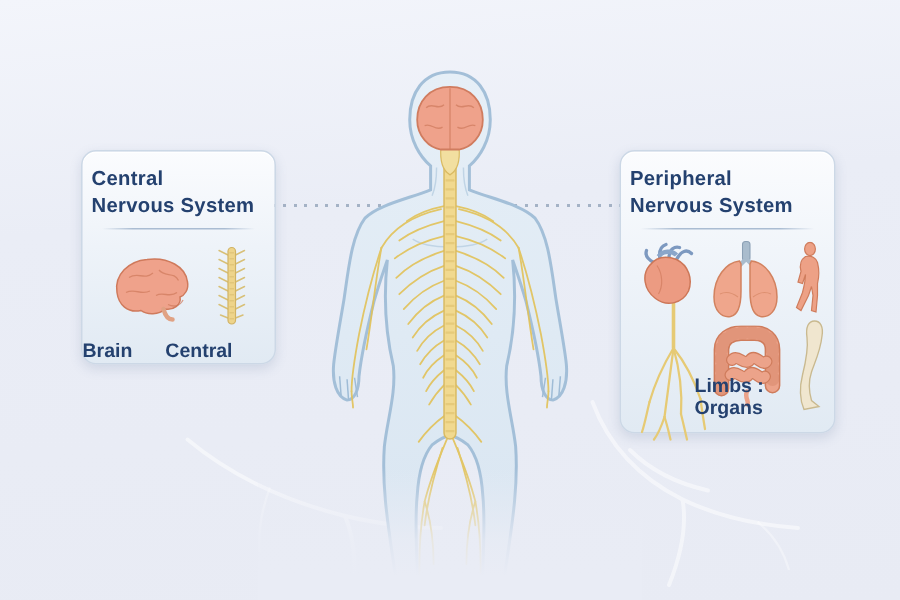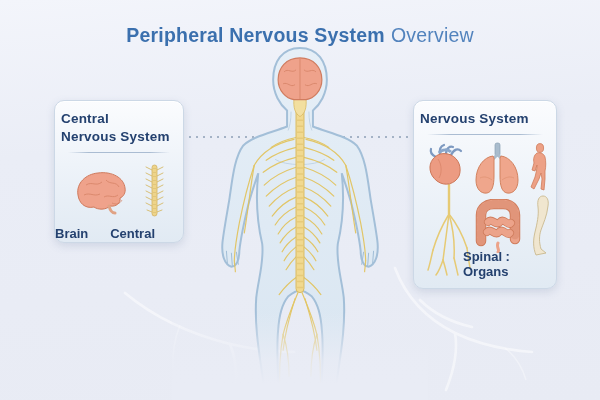--- a/index.html
+++ b/index.html
@@ -146,23 +146,20 @@
       <line x1="120" y1="17" x2="120" y2="58"></line>
       <path d="M104,30 C108,26 112,32 116,28"></path>
       <path d="M124,28 C128,32 132,26 136,30"></path>
       <path d="M103,42 C108,40 110,46 115,43"></path>
       <path d="M125,43 C130,46 132,40 137,42"></path>
     </g>
   </svg>
 
   <div class="leg-fade"></div>
 
-  <h1 class="main-title">
-    <span class="strong">Peripheral Nervous System</span><span class="light">Overview</span>
-  </h1>
 
   <aside class="card card-cns">
     <h2>
       <span>Central</span>
       <span>Nervous System</span>
     </h2>
     <div class="divider"></div>
     <div class="cns-icons">
       <svg width="58" height="48" viewBox="0 0 58 48">
         <path d="M6,28 C4,16 14,7 26,6 C40,4 52,11 53,21 C54,26 51,30 48,31
@@ -200,20 +197,21 @@
       </svg>
     </div>
     <div class="cns-labels">
       <span>Brain</span>
       <span>Central</span>
     </div>
   </aside>
 
   <aside class="card card-pns">
     <h2>
+      <span>Peripheral</span>
       <span>Nervous System</span>
     </h2>
     <div class="divider"></div>
 
     <div class="organ-grid">
 
       <svg class="organ o-nerves" width="46" height="92" viewBox="0 0 46 92">
         <g fill="none" stroke="#e6ca74" stroke-linecap="round">
           <path d="M23,0 L23,30" stroke-width="2.4"></path>
           <g stroke-width="1.5">
@@ -277,16 +275,16 @@
         </g>
       </svg>
 
       <svg class="organ o-leg" width="26" height="64" viewBox="0 0 26 64">
         <path d="M15,2 C19,2 21,6 20,12 C19,22 15,30 13,36
                  C11,42 11,48 13,55 L18,59 L8,61
                  C5,54 5,46 7,38 C9,30 11,21 10,13 C9,6 11,2 15,2 Z" fill="#f0e6cf" stroke="#c9b98f" stroke-width=".9"></path>
       </svg>
     </div>
 
-    <div class="pns-caption">Spinal : Organs</div>
+    <div class="pns-caption">Limbs : Organs</div>
   </aside>
 
 </div>
 
 </body></html>

